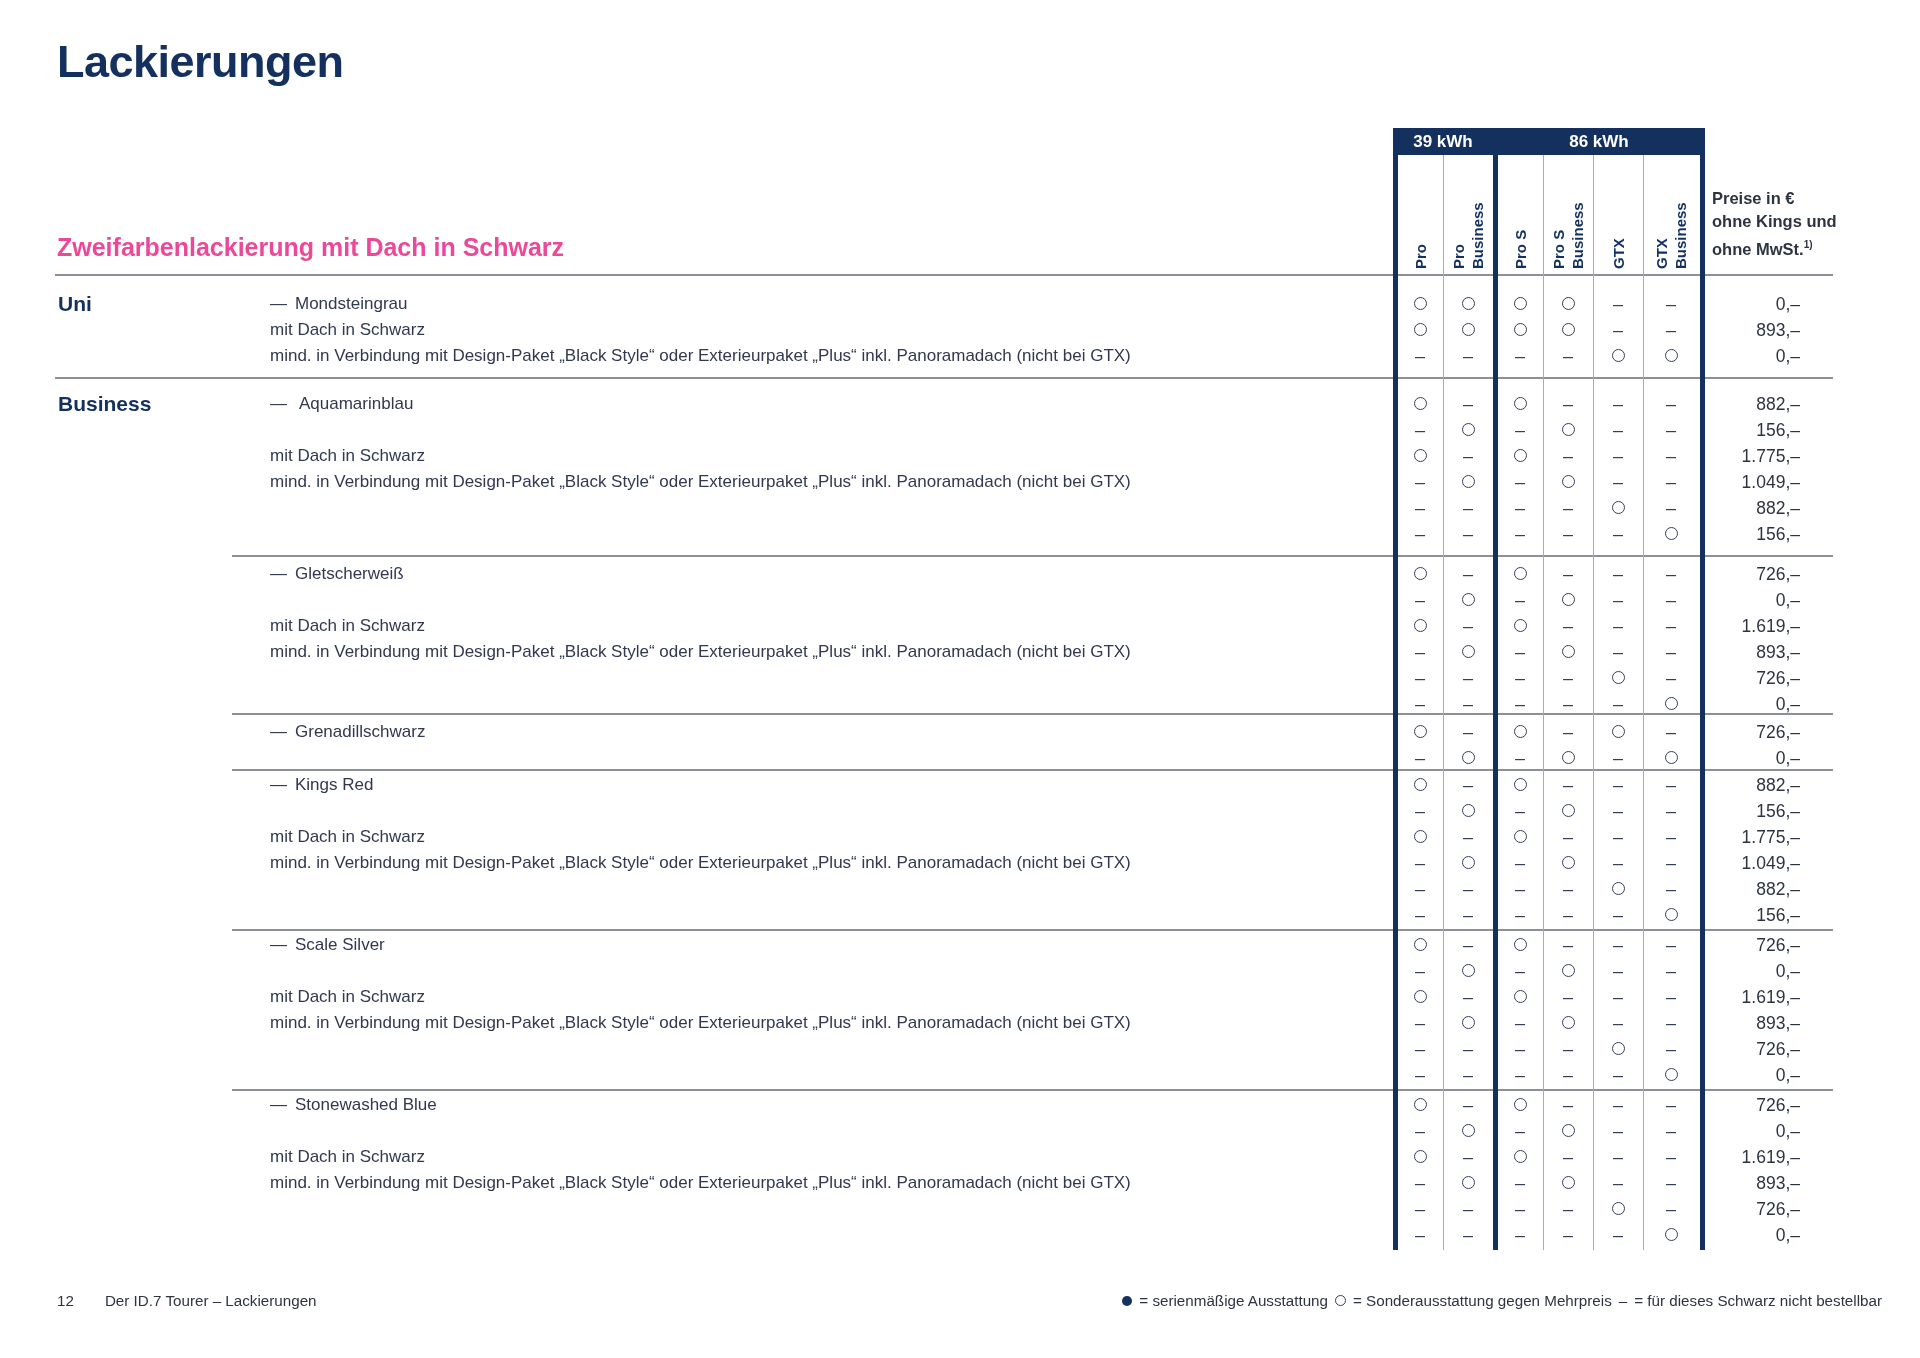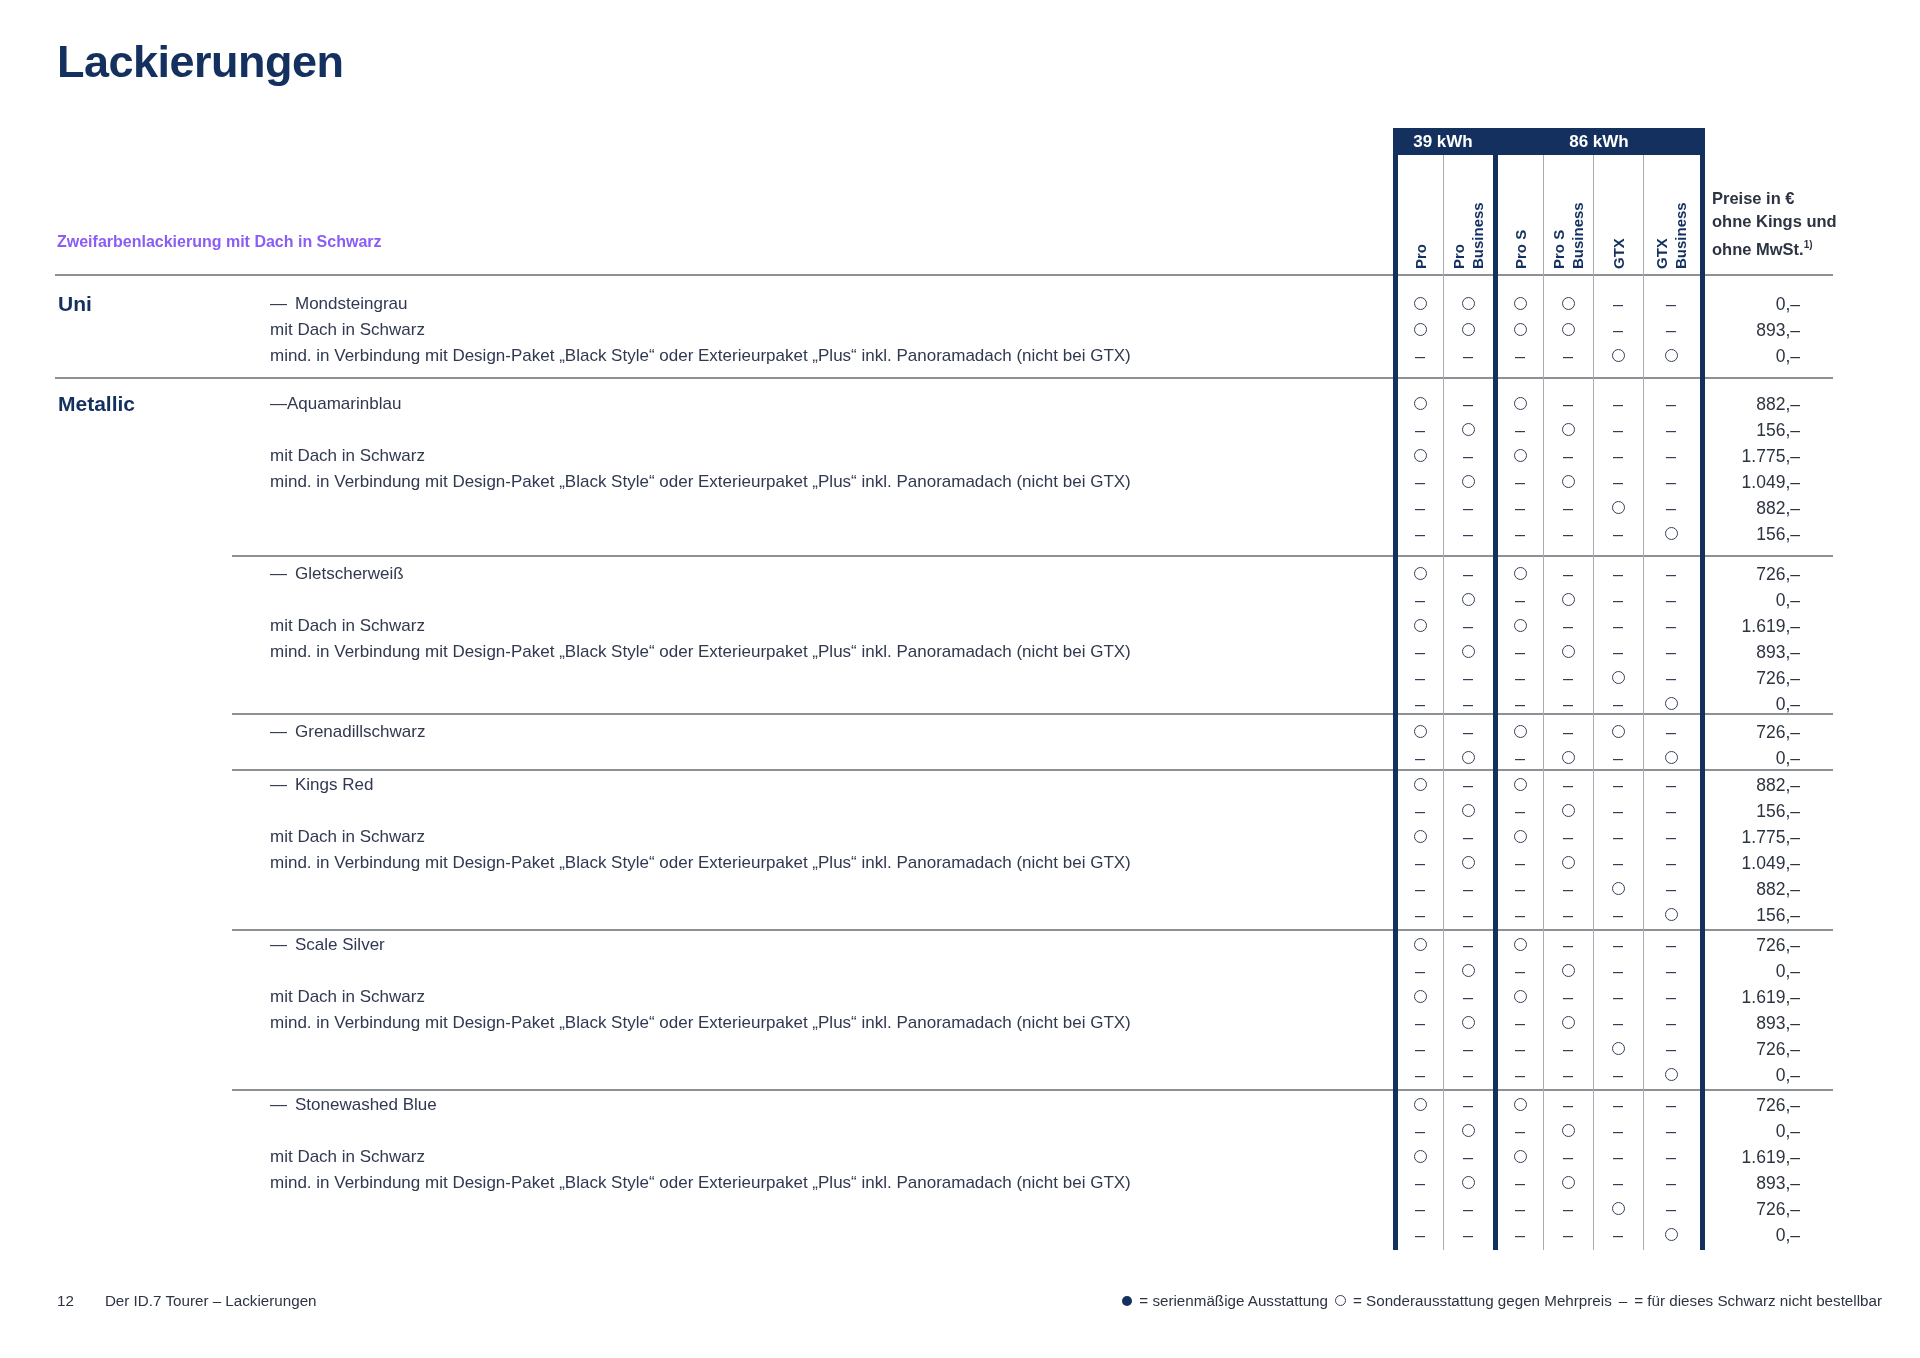--- a/index.html
+++ b/index.html
@@ -1,20 +1,20 @@
 <!DOCTYPE html>
 <html><head>
 <meta charset="utf-8">
 <style>
   html,body{margin:0;padding:0;background:#fff;}
   .sheet{position:relative;width:1920px;height:1329px;background:#ffffff;overflow:hidden;
          font-family:"Liberation Sans",sans-serif;color:#2d3441;}
 
   .title{position:absolute;left:57px;top:36px;font-size:45px;font-weight:700;color:#13305f;letter-spacing:-0.5px;}
-  .section-title{position:absolute;left:57px;top:233px;font-size:16px;font-weight:700;color:#8b5cf6;}
+  .section-title{position:absolute;left:57px;top:233px;font-size:25px;font-weight:700;color:#ec4899;}
 
   .band{position:absolute;left:1393px;top:128px;width:312px;height:27px;background:#13305f;display:flex;}
   .band-cell{display:flex;align-items:center;justify-content:center;color:#fff;font-size:17px;font-weight:700;}
   .band-77{width:100px;}
   .band-86{width:212px;}
 
   .rotlab{position:absolute;width:116px;height:48px;transform:rotate(-90deg);
           display:flex;flex-direction:column;justify-content:center;
           font-size:15px;font-weight:700;line-height:19px;color:#13305f;
           text-align:left;white-space:pre-line;}
@@ -106,24 +106,24 @@
           <span class="sym" style="left: 1388px;">–</span>
           <span class="sym" style="left: 1440px;">–</span>
           <span class="sym" style="left: 1488px;">–</span>
           <span class="sym" style="left: 1538px;"><span class="circ"></span></span>
           <span class="sym" style="left: 1591px;"><span class="circ"></span></span>
           <span class="r-price">0,–</span>
         </div>
       </div>
       <div class="hline" style="left: 55px; width: 1778px; top: 377px;"></div>
       <div class="block" style="top: 378px; height: 178px;">
-        <div class="cat" style="top: 14px;">Metallic</div>
+        <div class="cat" style="top: 14px;">Business</div>
         <div class="row" style="top: 13px;">
           <span class="r-dash">—</span>
-          <span class="r-label" style="left: 232px;">Aquamarinblau</span>
+          <span class="r-label" style="left: 244px;">Aquamarinblau</span>
           <span class="sym" style="left: 1340px;"><span class="circ"></span></span>
           <span class="sym" style="left: 1388px;">–</span>
           <span class="sym" style="left: 1440px;"><span class="circ"></span></span>
           <span class="sym" style="left: 1488px;">–</span>
           <span class="sym" style="left: 1538px;">–</span>
           <span class="sym" style="left: 1591px;">–</span>
           <span class="r-price">882,–</span>
         </div>
         <div class="row" style="top: 39px;">
           <span class="sym" style="left: 1340px;">–</span>

